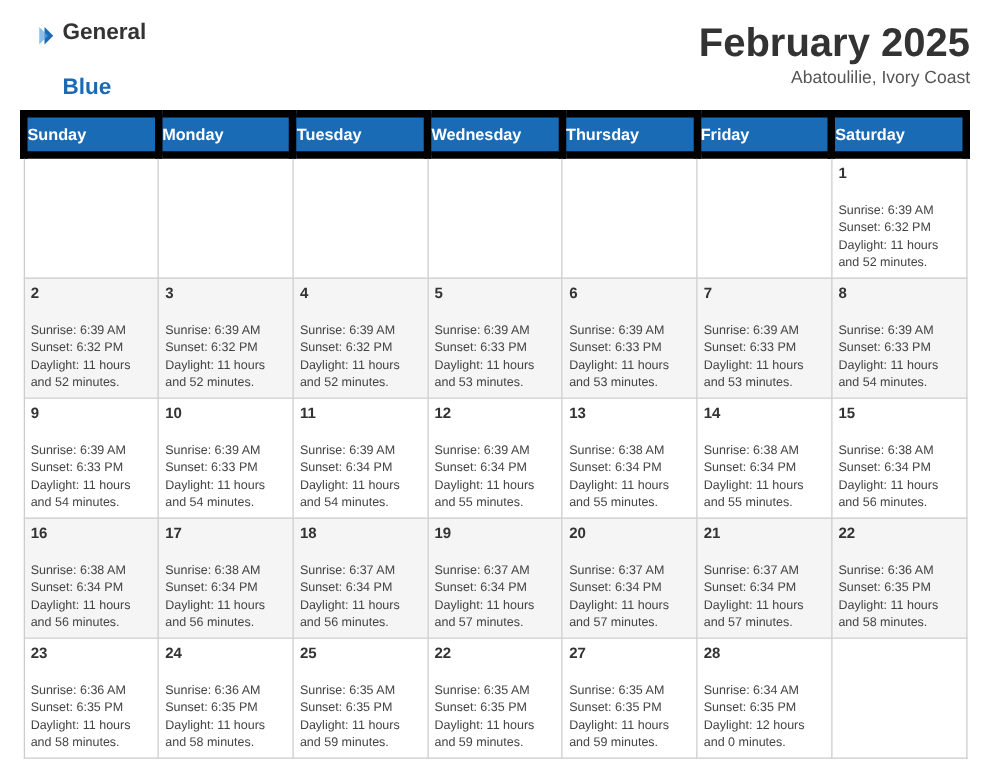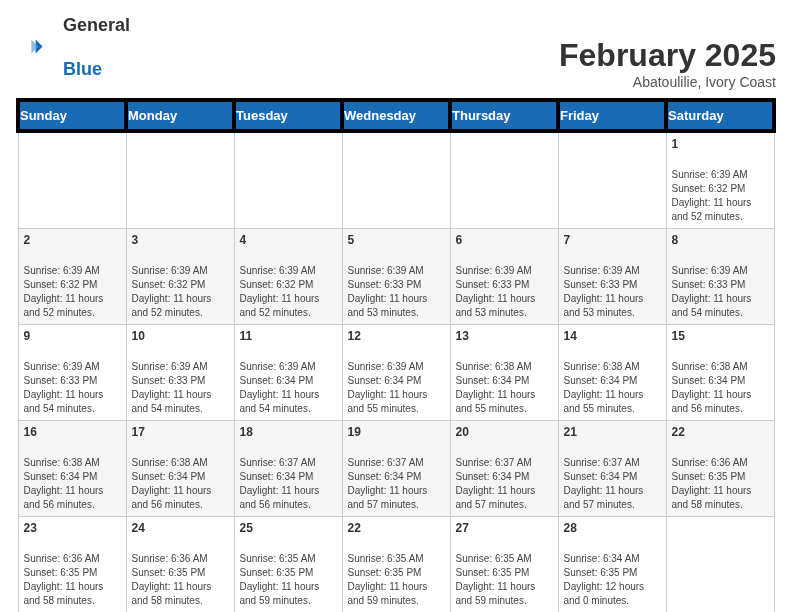--- a/index.html
+++ b/index.html
@@ -11,58 +11,56 @@
       padding: 16px;
     }
     .header {
       display: flex;
       justify-content: space-between;
       align-items: flex-start;
       margin-bottom: 8px;
     }
     .logo {
       display: flex;
-      align-items: center;
-      gap: 19px;
+      gap: 6px;
     }
     .logo-text {
       font-size: 18px;
       font-weight: bold;
       color: #333;
       line-height: 1.1;
     }
     .logo-icon {
       width: 28px;
       height: 28px;
     }
     .title-block {
       text-align: right;
     }
     .month-title {
       font-size: 32px;
       font-weight: bold;
       color: #333;
-      margin-top: 21px;
     }
     .subtitle {
       font-size: 14px;
       color: #555;
     }
     .calendar {
       width: 100%;
       border-collapse: collapse;
       border: 1px solid #ccc;
     }
     .calendar th {
       background: #1a6bb5;
       color: #fff;
       font-size: 13px;
       padding: 6px 0;
       text-align: left;
-      border: 4px solid #000000;
+      border: 6px solid #000000;
     }
     .calendar td {
       vertical-align: top;
       border: 1px solid #ccc;
       padding: 4px 5px;
       width: calc(100% / 7);
       min-height: 80px;
       background: #fff;
     }
     .calendar tr:nth-child(even) td {

